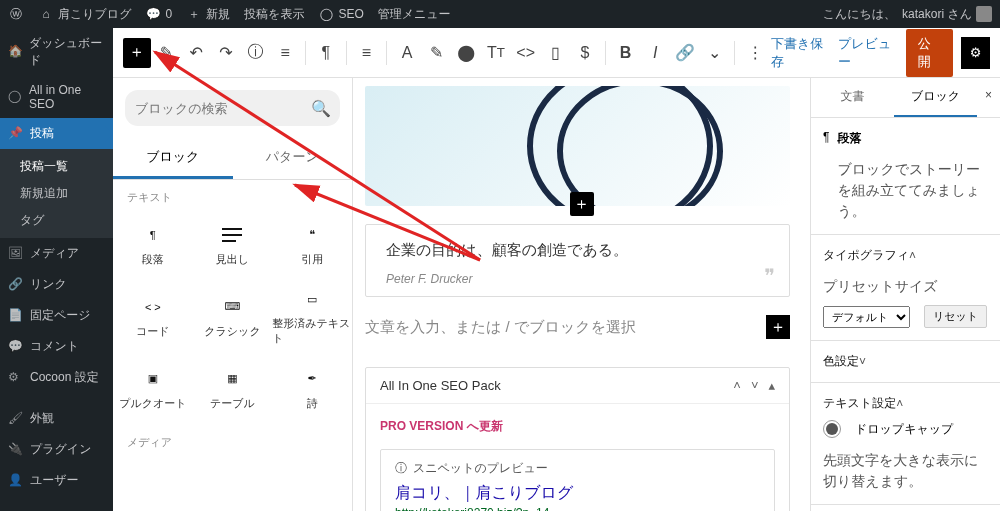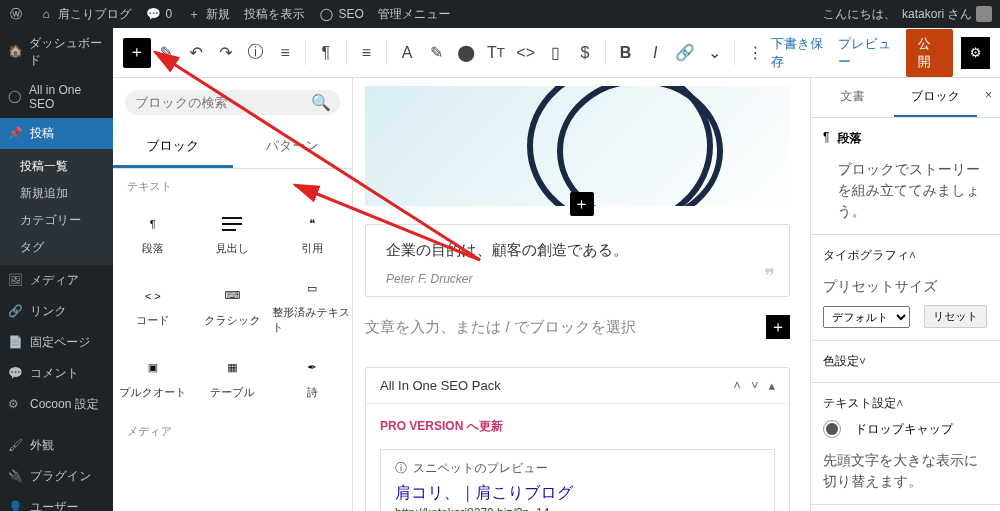--- a/index.html
+++ b/index.html
@@ -23,21 +23,21 @@
 .tb-btn{width:30px;height:30px;display:inline-flex;align-items:center;justify-content:center;cursor:pointer;color:#444;border-radius:2px}
 .tb-btn.black{background:#000;color:#fff}
 .tb-sep{width:1px;height:24px;background:#e0e0e0;margin:0 4px}
 .tb-right{margin-left:auto;display:flex;align-items:center;gap:8px;font-size:13px}
 .tb-link{color:#2271b1;cursor:pointer}
 .tb-publish{background:#c2410c;color:#fff;padding:6px 12px;border-radius:2px;cursor:pointer}
 .tb-gear{width:32px;height:32px;background:#000;color:#fff;display:inline-flex;align-items:center;justify-content:center;cursor:pointer}
 .workspace{flex:1;display:flex;overflow:hidden}
 .inserter{width:240px;border-right:1px solid #e0e0e0;display:flex;flex-direction:column;background:#fff}
 .search-wrap{padding:12px}
-.search-box{position:relative;background:#f0f0f0;border-radius:13px;height:25px;display:flex;align-items:center;padding:8px 10px}
+.search-box{position:relative;background:#f0f0f0;border-radius:13px;height:36px;display:flex;align-items:center;padding:8px 10px}
 .search-box input{border:0;background:transparent;flex:1;font-size:13px;outline:none}
 .search-box .sico{color:#555}
 .ins-tabs{display:flex;border-bottom:1px solid #ddd}
 .ins-tab{flex:1;text-align:center;padding:10px 0;font-size:13px;cursor:pointer;color:#666}
 .ins-tab.active{color:#000;border-bottom:3px solid #2271b1}
 .ins-cat{padding:10px 14px 4px;font-size:11px;color:#888}
 .ins-grid{display:grid;grid-template-columns:repeat(3,1fr);gap:0}
 .ins-item{display:flex;flex-direction:column;align-items:center;justify-content:center;height:72px;font-size:11px;color:#333;cursor:pointer;gap:6px}
 .ins-item.hl{outline:3px solid #e02424;outline-offset:-2px}
 .ins-item .bico{width:22px;height:22px;display:flex;align-items:center;justify-content:center;color:#111}
@@ -126,21 +126,20 @@
       <span class="sm-ico">◯</span>
       <span>All in One SEO</span>
     </div>
   <div class="sm-item current">
       <span class="sm-ico">📌</span>
       <span>投稿</span>
     </div>
   <div class="sm-sub">
     <div class="sub cur">投稿一覧</div>
     <div class="sub">新規追加</div>
-    <div class="sub">カテゴリー</div>
     <div class="sub">タグ</div>
   </div>
   <div class="sm-item">
       <span class="sm-ico">🖼</span>
       <span>メディア</span>
     </div>
   <div class="sm-item">
       <span class="sm-ico">🔗</span>
       <span>リンク</span>
     </div>

